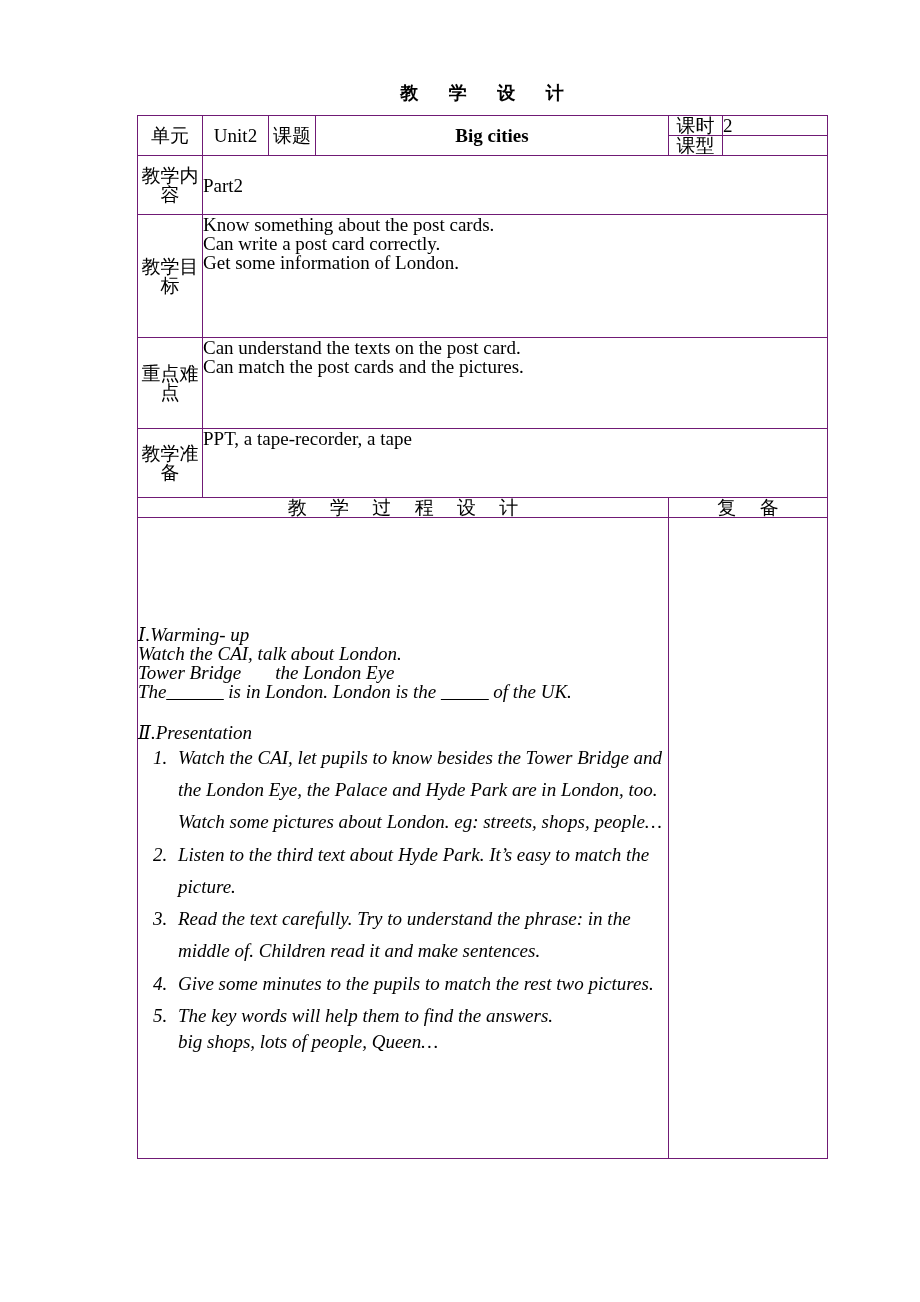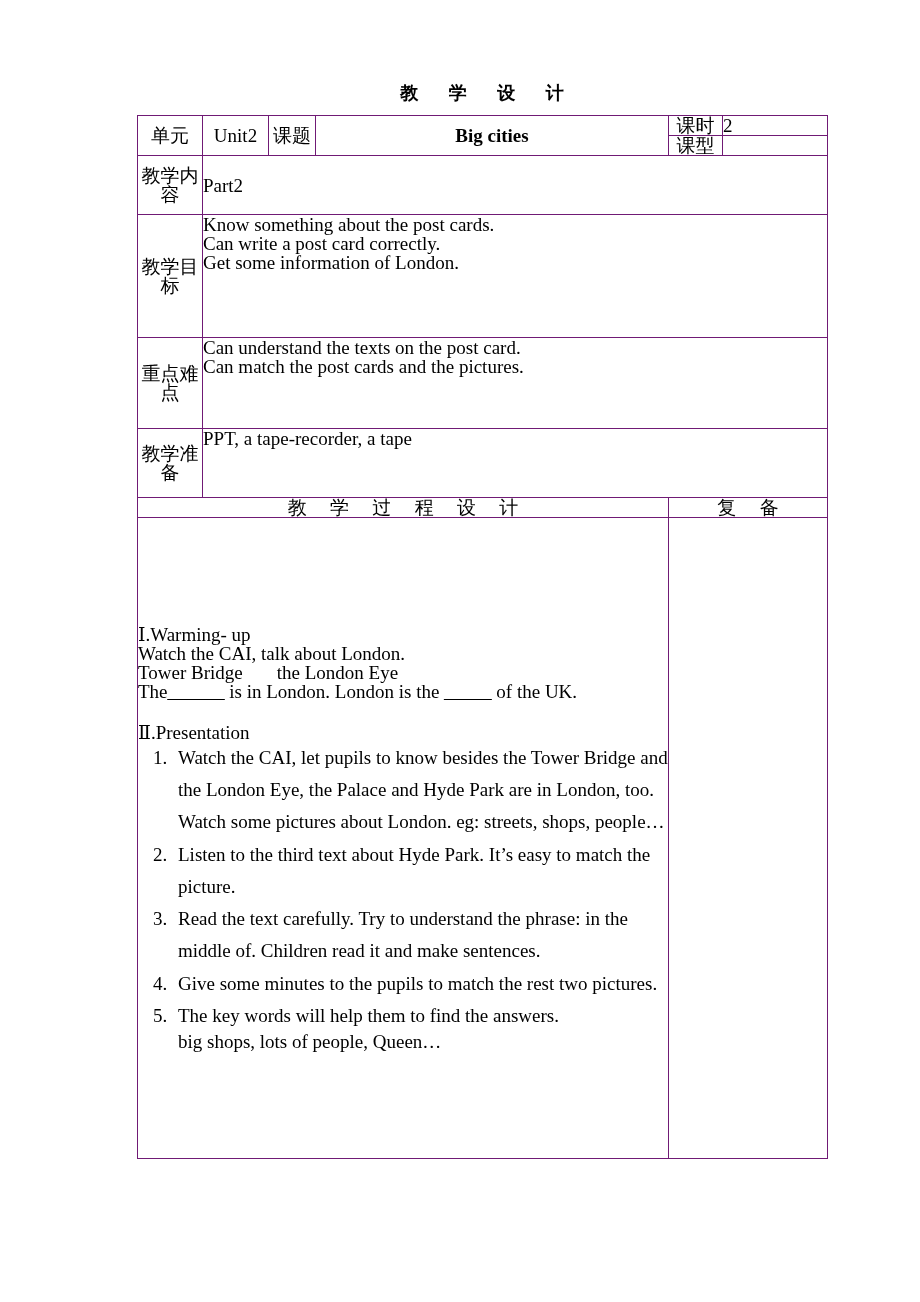--- a/index.html
+++ b/index.html
@@ -86,20 +86,21 @@
     font-size: 18px;
     letter-spacing: 9px;
     text-indent: 9px;
     padding: 6px 0;
   }
   .proc-cell {
     vertical-align: top;
     padding: 8px 8px 10px 9px;
     font-size: 20px;
     line-height: 1.70;
+    font-style: italic;
   }
   .sec-head {
     white-space: nowrap;
   }
   .roman {
     font-family: "Liberation Serif", "DejaVu Serif", serif;
   }
   ol.steps {
     margin: 0;
     padding: 0 0 0 34px;

